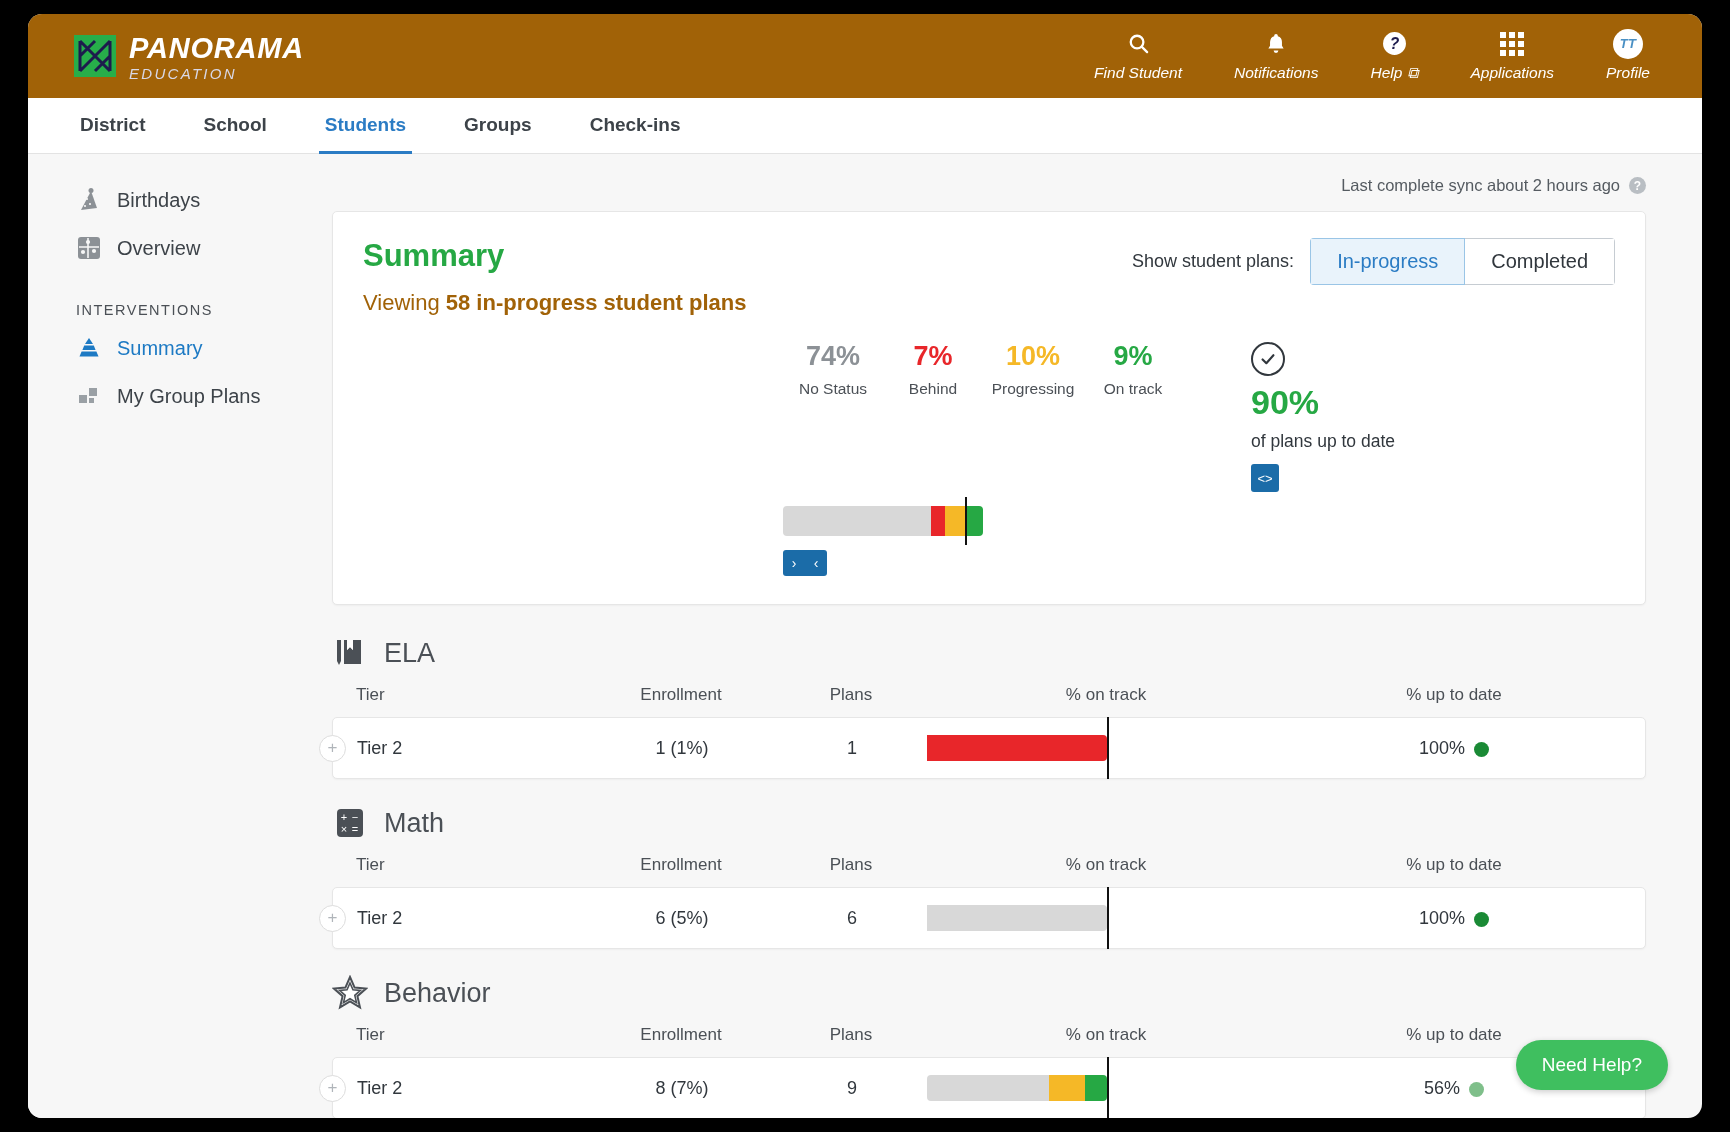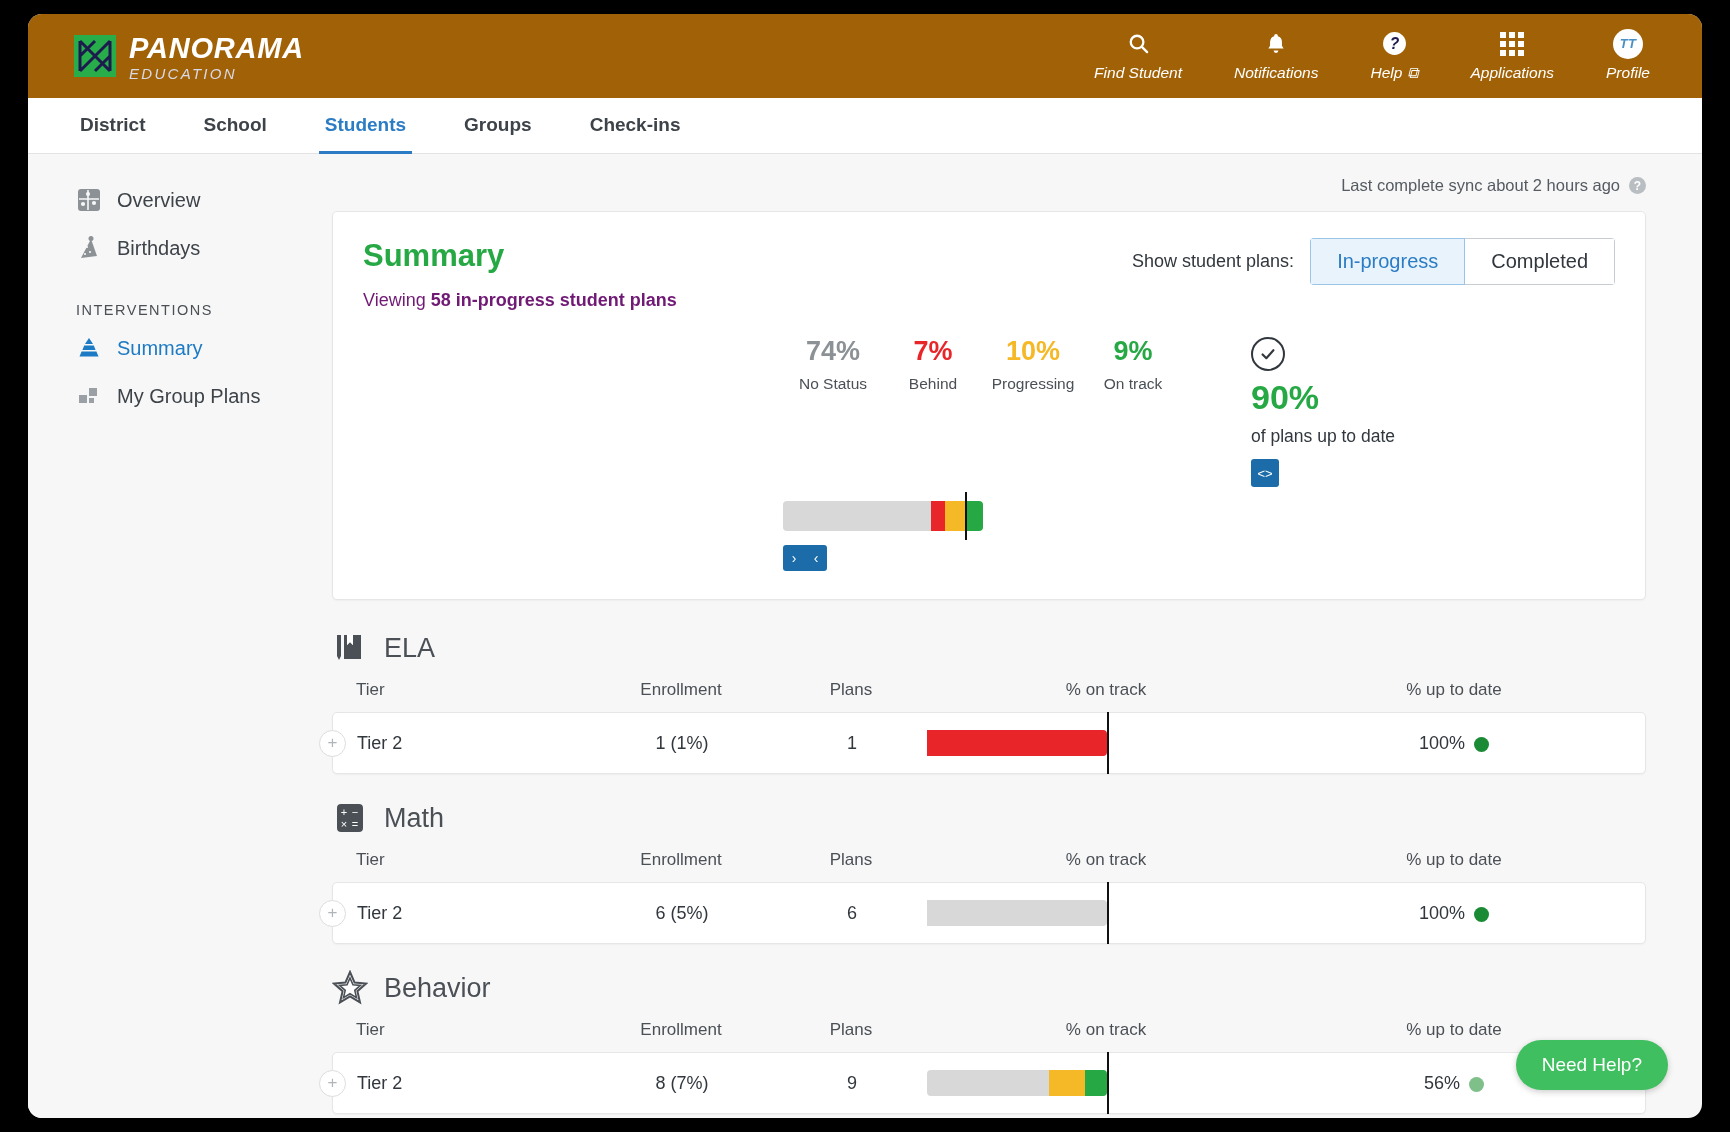--- a/index.html
+++ b/index.html
@@ -116,21 +116,21 @@
   }
 
   
   .card {
     background: #fff; border: 1px solid #e6e6e6; border-radius: 5px;
     padding: 26px 30px 28px 30px; margin-bottom: 30px;
     box-shadow: 0 1px 2px rgba(0,0,0,.04);
   }
   .card-head { display: flex; align-items: flex-start; }
   .sum-title { font-size: 31px; font-weight: bold; color: #26a844; }
-  .sum-sub { font-size: 18px; color: #701a75; margin-top: 16px; }
+  .sum-sub { font-size: 22px; color: #a16207; margin-top: 16px; }
   .sum-sub b { font-weight: bold; }
   .toggle-wrap { margin-left: auto; display: flex; align-items: center; gap: 16px; }
   .toggle-label { font-size: 18px; color: #31373d; }
   .seg { display: flex; border-radius: 4px; overflow: hidden; }
   .seg-btn {
     padding: 11px 26px; font-size: 20px; background: #fff; color: #31373d;
     border: 1px solid #c6ccd2; cursor: pointer;
   }
   .seg-btn + .seg-btn { border-left: none; }
   .seg-btn.active { background: #e9f3fb; color: #2b7cc4; border-color: #9ac5e6; }
@@ -308,41 +308,41 @@
     <div class="tab">Check-ins</div>
   </div>
 
   <div class="body">
 
     <div class="sidebar">
 
       <div class="side-item">
         <span class="side-ico">
           <svg width="24" height="24" viewBox="0 0 24 24" fill="#8c9196">
+            <path d="M14 3 L20 20 L4 22 Z"></path>
+            <circle cx="14" cy="2.5" r="2.5"></circle>
+            <circle cx="10" cy="11" r="1.1" fill="#f7f7f7"></circle>
+            <circle cx="13" cy="16" r="1.1" fill="#f7f7f7"></circle>
+            <circle cx="8" cy="18" r="1.1" fill="#f7f7f7"></circle>
+          </svg>
+        </span>
+        <span>Birthdays</span>
+      </div>
+
+      <div class="side-item">
+        <span class="side-ico">
+          <svg width="24" height="24" viewBox="0 0 24 24" fill="#8c9196">
             <rect x="1" y="1" width="22" height="22" rx="3"></rect>
             <path d="M11 2v20M2 11h20" stroke="#f7f7f7" stroke-width="1.6"></path>
             <circle cx="11" cy="6" r="2.1" fill="#f7f7f7"></circle>
             <circle cx="6" cy="16" r="2.1" fill="#f7f7f7"></circle>
             <circle cx="17" cy="15" r="2.1" fill="#f7f7f7"></circle>
           </svg>
         </span>
         <span>Overview</span>
-      </div>
-
-      <div class="side-item">
-        <span class="side-ico">
-          <svg width="24" height="24" viewBox="0 0 24 24" fill="#8c9196">
-            <path d="M14 3 L20 20 L4 22 Z"></path>
-            <circle cx="14" cy="2.5" r="2.5"></circle>
-            <circle cx="10" cy="11" r="1.1" fill="#f7f7f7"></circle>
-            <circle cx="13" cy="16" r="1.1" fill="#f7f7f7"></circle>
-            <circle cx="8" cy="18" r="1.1" fill="#f7f7f7"></circle>
-          </svg>
-        </span>
-        <span>Birthdays</span>
       </div>
 
       <div class="side-head">INTERVENTIONS</div>
 
       <div class="side-item active">
         <span class="side-ico">
           <svg width="24" height="22" viewBox="0 0 24 22" fill="#1d7ac4">
             <path d="M12 1 L16 7 H8 Z"></path>
             <path d="M7.2 8.5 H16.8 L18.6 13 H5.4 Z"></path>
             <path d="M4.6 14.5 H19.4 L21.5 19.5 H2.5 Z"></path>

